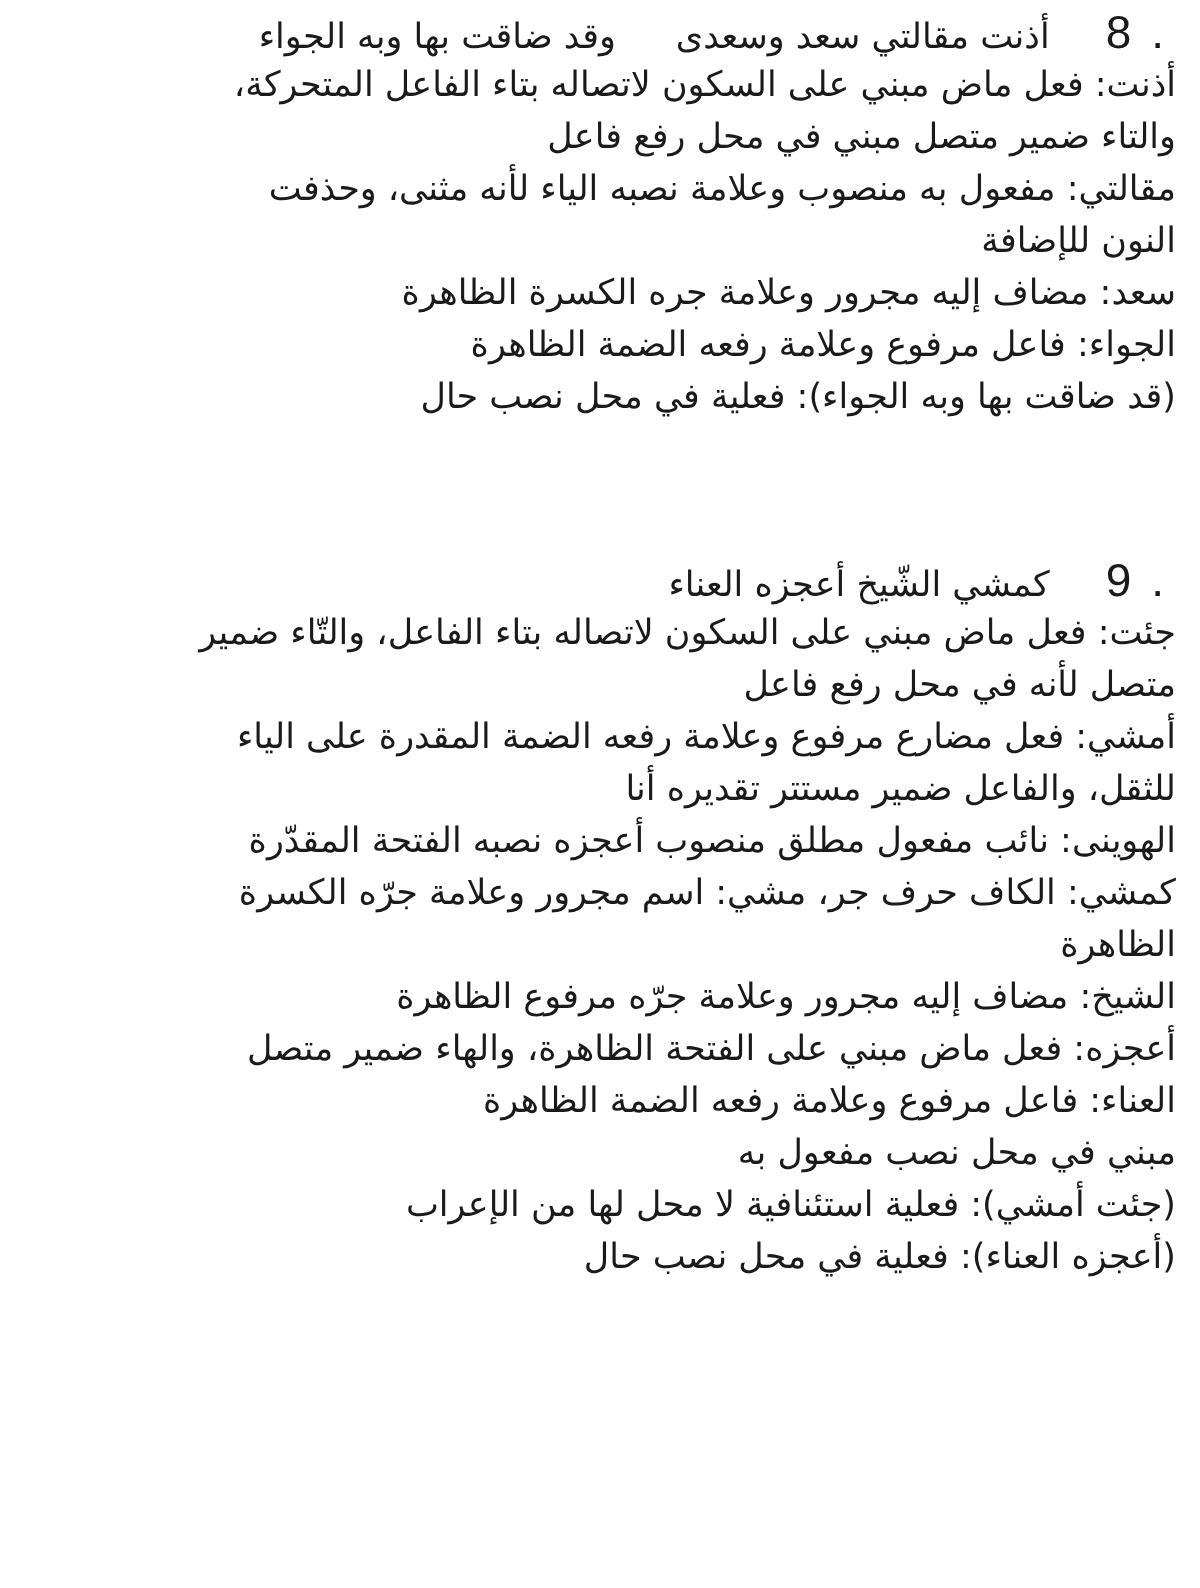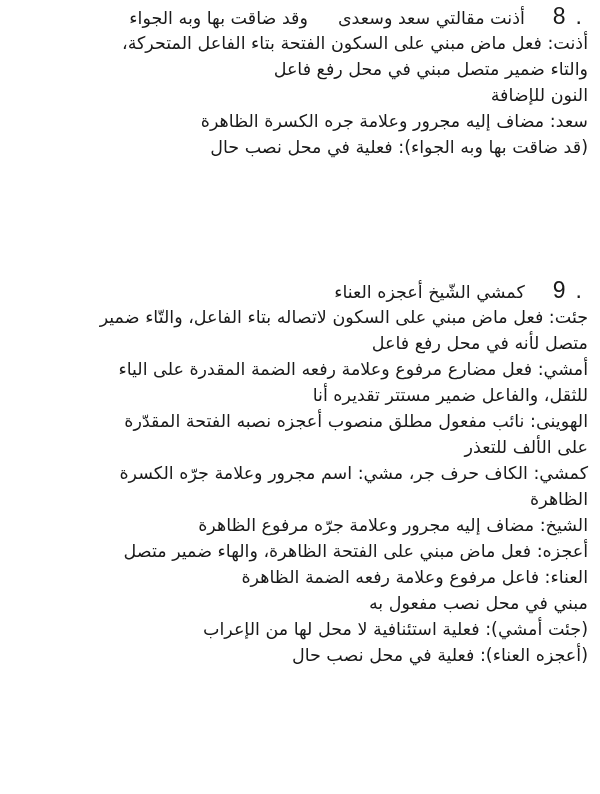--- a/index.html
+++ b/index.html
@@ -72,41 +72,42 @@
 
   <div class="section section-8">
     <div class="verse-line">
       <span class="verse-num-wrap">
         <span class="verse-num">8</span>
           <span class="verse-num dot">.</span>
       </span>
       <span class="hemistich-a">أذنت مقالتي سعد وسعدى</span>
       <span class="hemistich-b">وقد ضاقت بها وبه الجواء</span>
     </div>
-    <div class="line">أذنت: فعل ماض مبني على السكون الفتحة بتاء الفاعل المتحركة،</div>
+    <div class="line">أذنت: فعل ماض مبني على السكون لاتصاله بتاء الفاعل المتحركة،</div>
     <div class="line">والتاء ضمير متصل مبني في محل رفع فاعل</div>
+    <div class="line">مقالتي: مفعول به منصوب وعلامة نصبه الياء لأنه مثنى، وحذفت</div>
     <div class="line">النون للإضافة</div>
     <div class="line">سعد: مضاف إليه مجرور وعلامة جره الكسرة الظاهرة</div>
+    <div class="line">الجواء: فاعل مرفوع وعلامة رفعه الضمة الظاهرة</div>
     <div class="line">(قد ضاقت بها وبه الجواء): فعلية في محل نصب حال</div>
   </div>
 
   <div class="section section-9">
     <div class="verse-line">
       <span class="verse-num-wrap">
         <span class="verse-num">9</span>
           <span class="verse-num dot">.</span>
       </span>
       <span class="hemistich-b">كمشي الشّيخ أعجزه العناء</span>
     </div>
     <div class="line">جئت: فعل ماض مبني على السكون لاتصاله بتاء الفاعل، والتّاء ضمير</div>
     <div class="line">متصل لأنه في محل رفع فاعل</div>
     <div class="line">أمشي: فعل مضارع مرفوع وعلامة رفعه الضمة المقدرة على الياء</div>
     <div class="line">للثقل، والفاعل ضمير مستتر تقديره أنا</div>
     <div class="line">الهوينى: نائب مفعول مطلق منصوب أعجزه نصبه الفتحة المقدّرة</div>
-    <div class="line">على الألف للتعذر</div>
     <div class="line">كمشي: الكاف حرف جر، مشي: اسم مجرور وعلامة جرّه الكسرة</div>
     <div class="line">الظاهرة</div>
     <div class="line">الشيخ: مضاف إليه مجرور وعلامة جرّه مرفوع الظاهرة</div>
     <div class="line">أعجزه: فعل ماض مبني على الفتحة الظاهرة، والهاء ضمير متصل</div>
     <div class="line">العناء: فاعل مرفوع وعلامة رفعه الضمة الظاهرة</div>
     <div class="line">مبني في محل نصب مفعول به</div>
     <div class="line">(جئت أمشي): فعلية استئنافية لا محل لها من الإعراب</div>
     <div class="line">(أعجزه العناء): فعلية في محل نصب حال</div>
   </div>
 

